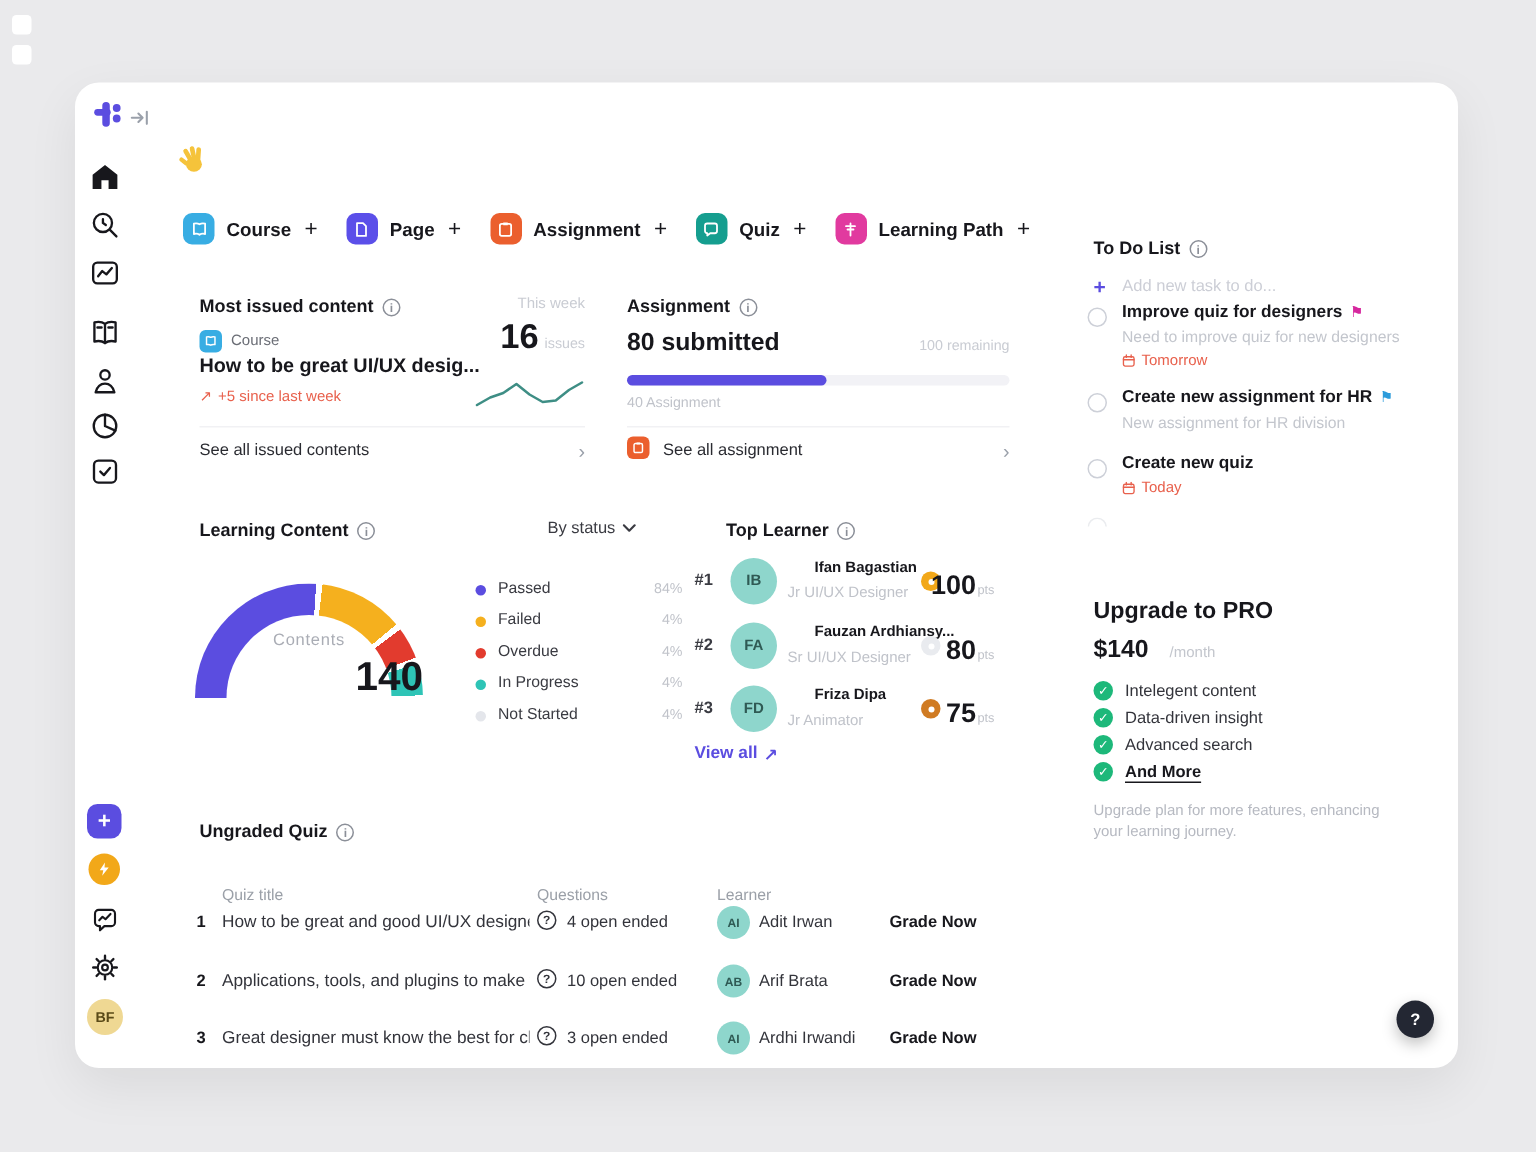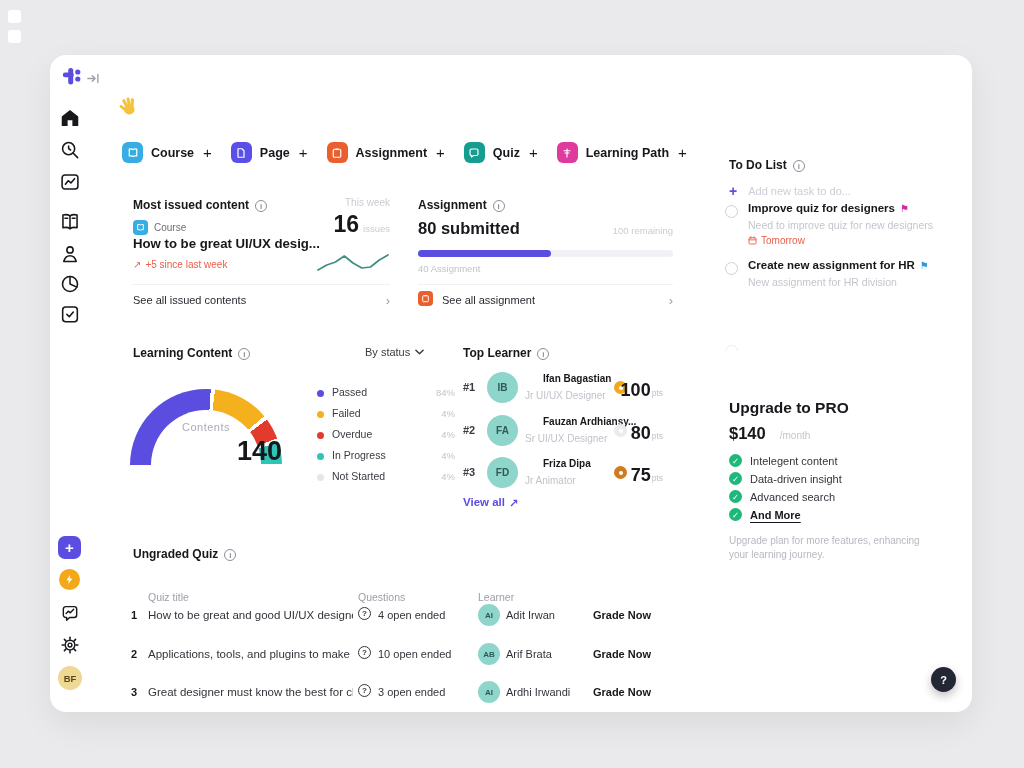--- a/index.html
+++ b/index.html
@@ -64,21 +64,21 @@
   .gauge-hole { position:absolute; left:21px; top:21px; width:110px; height:110px; border-radius:50%; background:#fff; }
   .gauge-label { position:absolute; left:80px; top:366px; width:152px; text-align:center; font-size:11px; color:#aaadb5; letter-spacing:.5px; }
   .gauge-value { position:absolute; left:80px; top:381px; width:152px; text-align:right; font-size:27px; font-weight:bold; }
   .legend { position:absolute; left:265px; top:330px; width:140px; }
   .legend-row { position:relative; height:21px; }
   .legend-dot { position:absolute; left:2px; top:5px; width:7px; height:7px; border-radius:50%; }
   .legend-lbl { position:absolute; left:17px; top:1px; font-size:10.5px; color:#3a3b42; font-weight:500; }
   .legend-val { position:absolute; right:0; top:2px; font-size:9.5px; color:#c0c3ca; }
 
   
-  .tl-title { position:absolute; left:413px; top:291px; }
+  .tl-title { position:absolute; left:434px; top:291px; }
   .tl-row { position:absolute; left:413px; width:200px; height:36px; }
   .tl-rank { position:absolute; left:0; top:10px; font-size:11px; font-weight:600; color:#3a3b42; }
   .tl-avatar { position:absolute; left:24px; top:1px; width:31px; height:31px; border-radius:50%; background:#8ed6cc;
                color:#2f5a54; font-size:10px; font-weight:bold; display:flex; align-items:center; justify-content:center; }
   .tl-name { position:absolute; left:62px; top:2px; font-size:10px; font-weight:bold; white-space:nowrap; max-width:104px; overflow:hidden;margin-left:18px; }
   .tl-role { position:absolute; left:62px; top:19px; font-size:10px; color:#c0c3ca; white-space:nowrap; }
   .medal { position:absolute; right:36px; top:10px; width:13px; height:13px; border-radius:50%; display:flex; align-items:center; justify-content:center; }
   .medal-dot { width:4px; height:4px; border-radius:50%; background:#fff; }
   .tl-pts { position:absolute; right:0; top:9px; display:flex; align-items:baseline; }
   .tl-pts-val { font-size:18px; font-weight:bold; }
@@ -517,20 +517,35 @@
         <span>Tomorrow</span>
       </span>
     </div>
 
     <div class="todo-item" style="top:204px; height:36px;">
       <span class="todo-check"></span>
       <span class="todo-t"><span>Create new assignment for HR</span><span class="todo-flag" style="color: rgb(45, 156, 219);">⚑</span></span>
       <span class="todo-desc">New assignment for HR division</span>
     </div>
 
+    <div class="todo-item" style="top:248px; height:36px;">
+      <span class="todo-check"></span>
+      <span class="todo-t"><span>Create new quiz</span></span>
+      <span class="todo-due" style="top:17px;">
+        <svg width="9" height="9" viewBox="0 0 14 14">
+            <g fill="none" stroke="#e8604c" stroke-width="1.4" stroke-linecap="round">
+              <rect x="1.5" y="2.8" width="11" height="9.7" rx="1.8"></rect>
+              <line x1="1.5" y1="6" x2="12.5" y2="6"></line>
+              <line x1="4.5" y1="1" x2="4.5" y2="3.5"></line>
+              <line x1="9.5" y1="1" x2="9.5" y2="3.5"></line>
+            </g>
+          </svg>
+        <span>Today</span>
+      </span>
+    </div>
     <div class="todo-partial">
         <div></div>
       </div>
 
     <div class="up-title">Upgrade to PRO</div>
     <div class="up-price">
       <span class="up-price-val">$140</span>
       <span class="up-price-per">/month</span>
     </div>
     <div class="up-feat" style="top:399px;">

